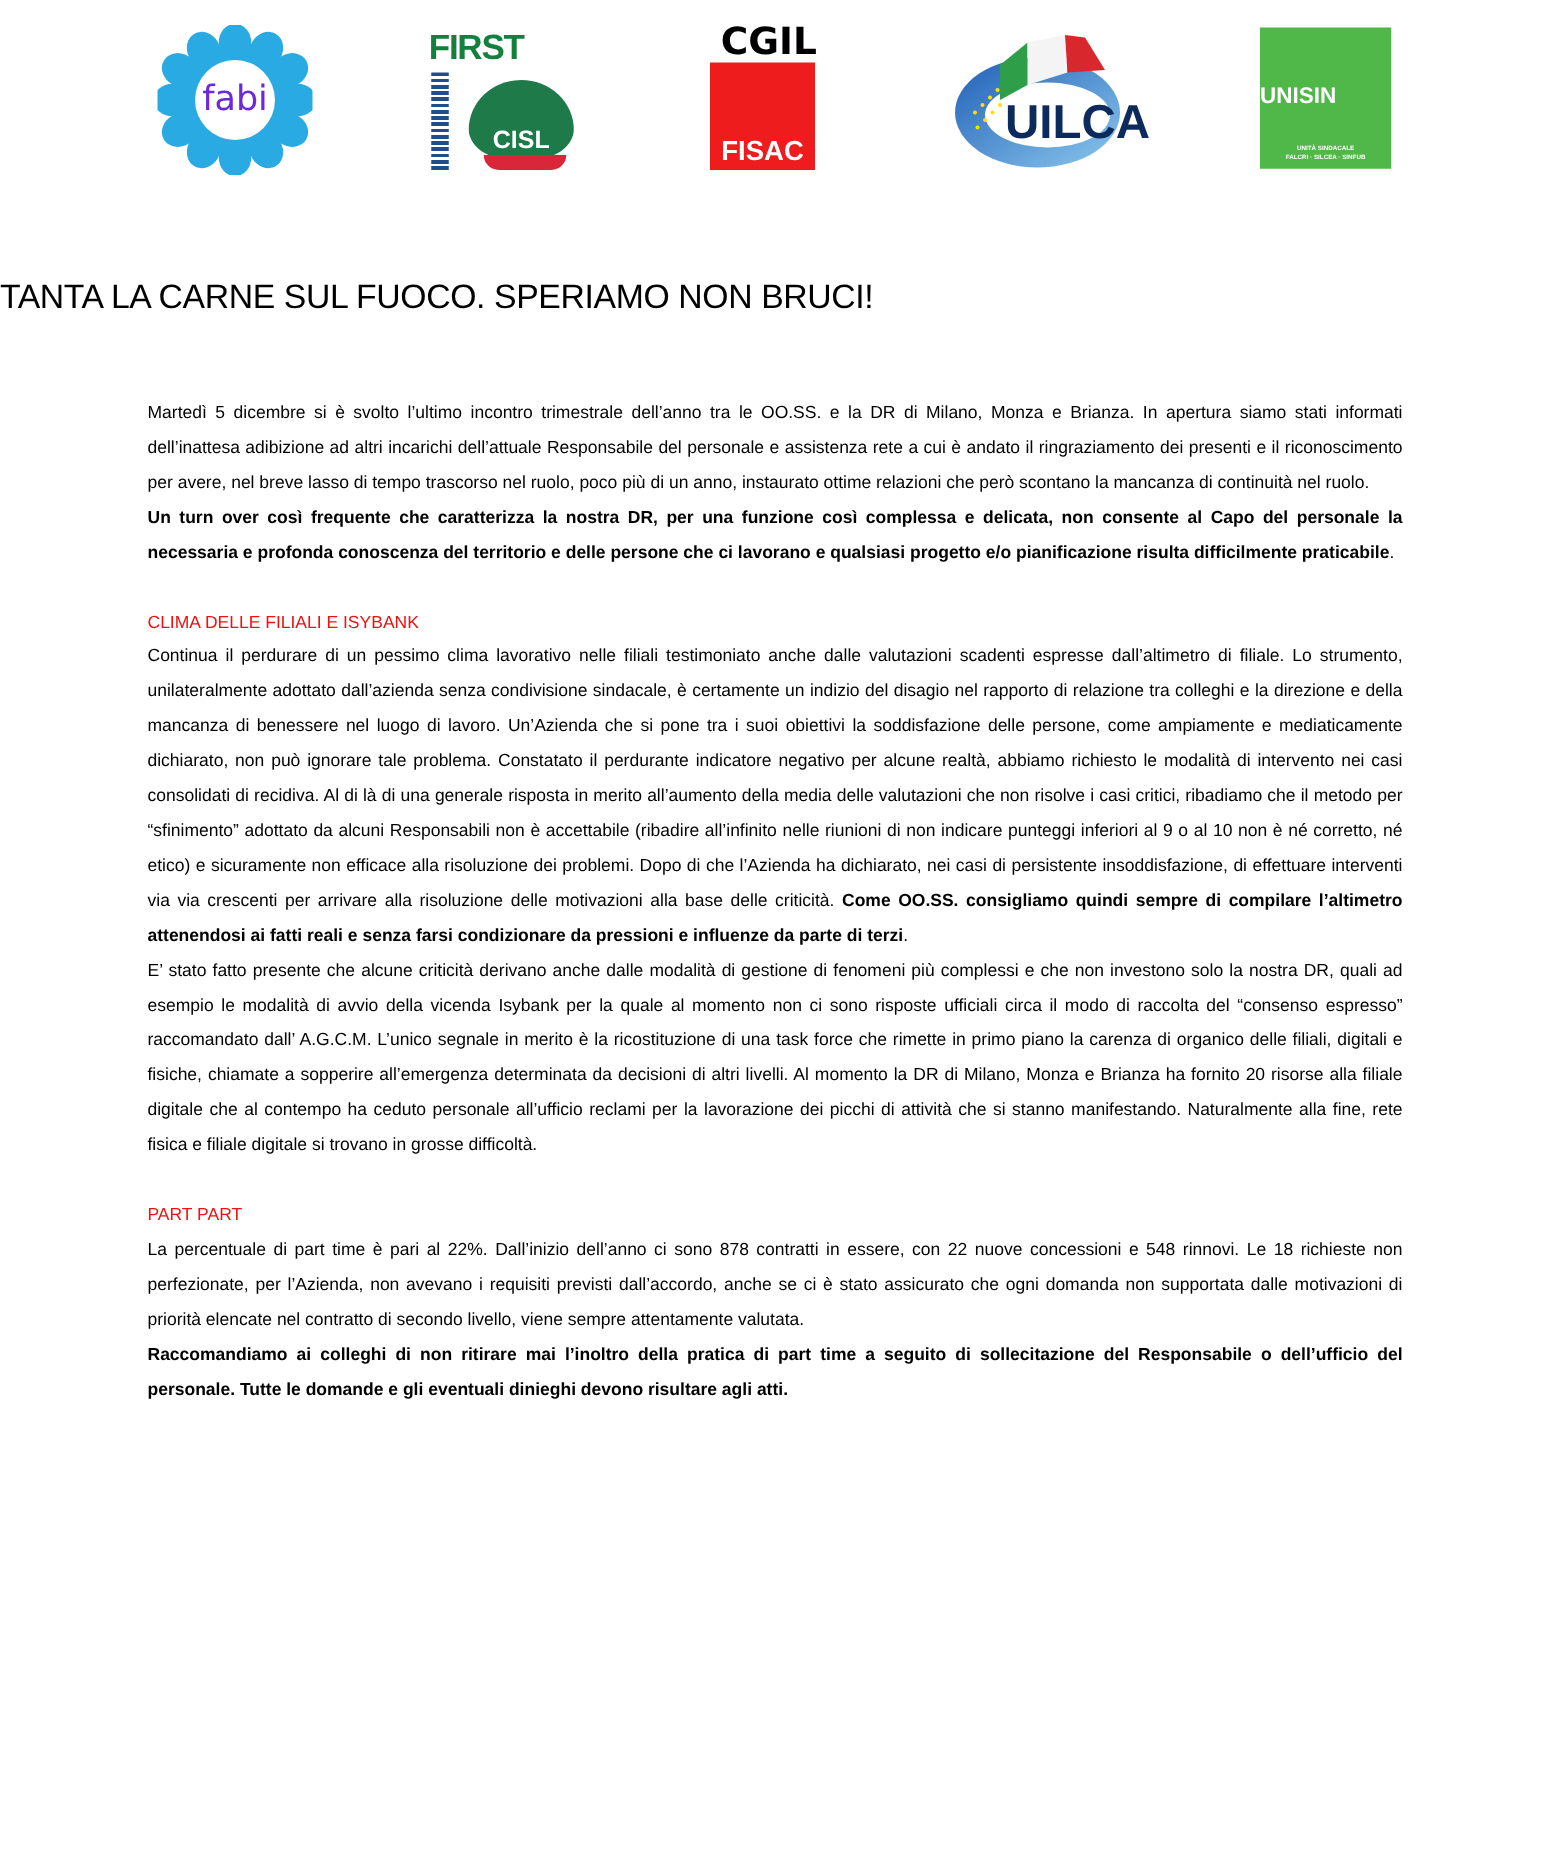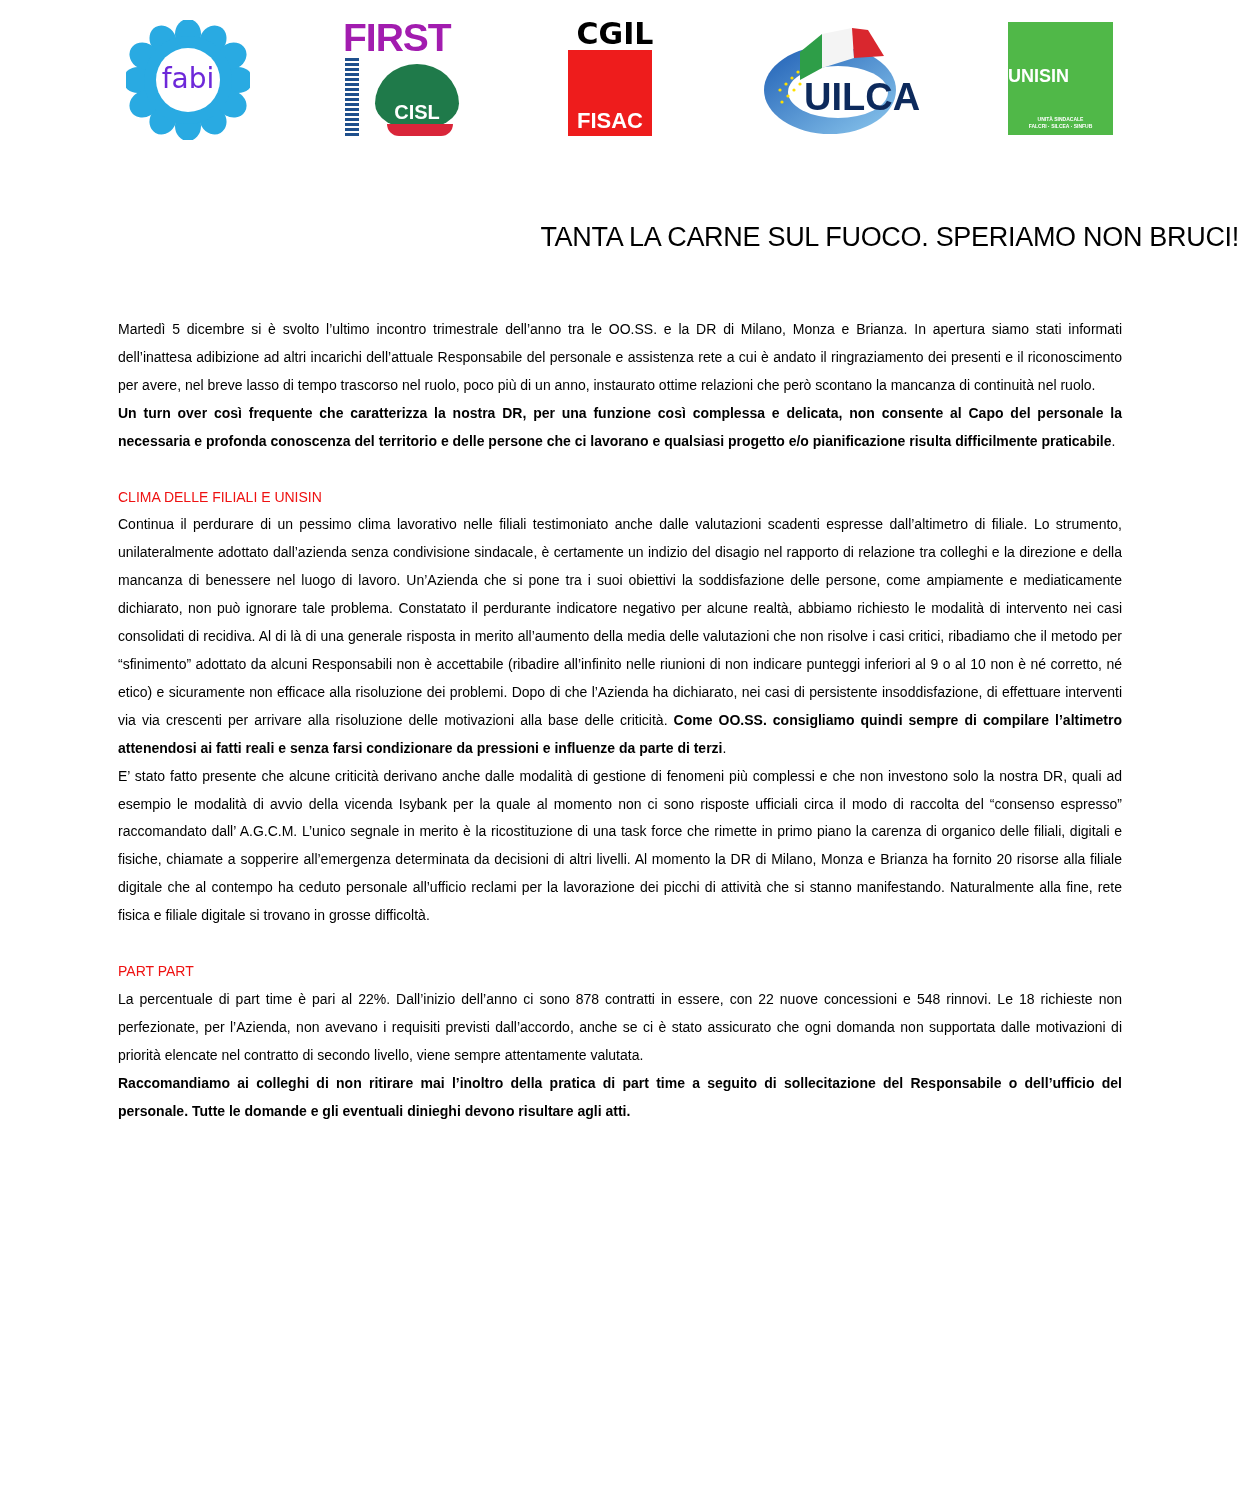--- a/index.html
+++ b/index.html
@@ -8,22 +8,22 @@
 
   .logos { position: absolute; top: 0; left: 0; width: 1239px; height: 160px; }
   .logo { position: absolute; }
 
   
   .fabi { left: 126px; top: 20px; width: 124px; height: 120px; }
   .fabi svg { width: 124px; height: 120px; }
 
   
   .first { left: 343px; top: 20px; width: 118px; height: 118px; }
-  .first .first-text { position: absolute; left: 0; top: 0; font-weight: bold; font-size: 39px;
-     color: #a21caf; letter-spacing: -1px; line-height: 36px; font-family: "Liberation Sans", sans-serif; }
+  .first .first-text { position: absolute; left: 0; top: 0; font-weight: bold; font-size: 28px;
+     color: #15803d; letter-spacing: -1px; line-height: 36px; font-family: "Liberation Sans", sans-serif; }
   .first .stripes { position: absolute; left: 2px; top: 38px; width: 14px; height: 78px;
      background: repeating-linear-gradient(to bottom, #1e4f8c 0 3px, #fff 3px 5px); }
   .first .cisl-bubble { position: absolute; left: 32px; top: 44px; width: 84px; height: 66px;
      background: #1f7a4a; border-radius: 50% 50% 50% 50% / 60% 60% 40% 40%; }
   .first .cisl-text { position: absolute; left: 0; width: 100%; top: 37px; text-align: center;
      color: #fff; font-weight: bold; font-size: 20px; }
   .first .cisl-red { position: absolute; left: 44px; top: 104px; width: 66px; height: 12px;
      background: #d9263a; border-radius: 0 0 40px 40px; transform: skewX(-20px); }
 
   
@@ -38,21 +38,21 @@
   .uilca { left: 760px; top: 22px; width: 164px; height: 116px; }
   .uilca svg { width: 164px; height: 116px; }
 
   
   .unisin { left: 1008px; top: 22px; width: 105px; height: 113px; background: #50b848; }
   .unisin .unisin-text { position: absolute; left: 0; top: 44px; width: 100%; text-align: left;
      color: #fff; font-weight: bold; font-size: 18px; }
   .unisin .unisin-sub { position: absolute; left: 0; top: 94px; width: 100%; text-align: center;
      color: #fff; font-size: 5px; line-height: 7px; font-weight: bold; }
 
-  .title { position: absolute; left: 0; top: 222px; width: 1239px; text-align: right;
+  .title { position: absolute; left: 0; top: 222px; width: 1239px; text-align: left;
      font-size: 27px; font-family: "Liberation Sans", sans-serif; letter-spacing: -0.3px; }
 
   .content { position: absolute; left: 118px; top: 316px; width: 1004px;
      font-size: 14px; line-height: 27.9px; text-align: justify; font-family: "Liberation Sans", sans-serif; }
   .content p { margin: 0; }
   .content .bold { font-weight: bold; }
   .section-head { color: #ee1111; margin-top: 28px !important; }
 </style>
 </head>
 <body>
@@ -132,20 +132,20 @@
     </div>
   </div>
 </div>
 
 <h1 class="title" style="margin:0;font-weight:normal;">TANTA LA CARNE SUL FUOCO. SPERIAMO NON BRUCI!</h1>
 
 <div class="content">
   <p>Martedì 5 dicembre si è svolto l’ultimo incontro trimestrale dell’anno tra le OO.SS. e la DR di Milano, Monza e Brianza. In apertura siamo stati informati dell’inattesa adibizione ad altri incarichi dell’attuale Responsabile del personale e assistenza rete a cui è andato il ringraziamento dei presenti e il riconoscimento per avere, nel breve lasso di tempo trascorso nel ruolo, poco più di un anno, instaurato ottime relazioni che però scontano la mancanza di continuità nel ruolo.</p>
   <p><span class="bold">Un turn over così frequente che caratterizza la nostra DR, per una funzione così complessa e delicata, non consente al Capo del personale la necessaria e profonda conoscenza del territorio e delle persone che ci lavorano e qualsiasi progetto e/o pianificazione risulta difficilmente praticabile</span><span>.</span></p>
 
-  <p class="section-head">CLIMA DELLE FILIALI E UNISIN</p>
+  <p class="section-head">CLIMA DELLE FILIALI E ISYBANK</p>
   <p><span>Continua il perdurare di un pessimo clima lavorativo nelle filiali testimoniato anche dalle valutazioni scadenti espresse dall’altimetro di filiale. Lo strumento, unilateralmente adottato dall’azienda senza condivisione sindacale, è certamente un indizio del disagio nel rapporto di relazione tra colleghi e la direzione e della mancanza di benessere nel luogo di lavoro.  Un’Azienda che si pone tra i suoi obiettivi la soddisfazione delle persone, come ampiamente e mediaticamente dichiarato, non può ignorare tale problema. Constatato il perdurante indicatore negativo per alcune realtà, abbiamo richiesto le modalità di intervento nei casi consolidati di recidiva. Al di là di una generale risposta in merito all’aumento della media delle valutazioni che non risolve i casi critici, ribadiamo che il metodo per “sfinimento” adottato da alcuni Responsabili non è accettabile (ribadire all’infinito nelle riunioni di non indicare punteggi inferiori al 9 o al 10 non è né corretto, né etico) e sicuramente non efficace alla risoluzione dei problemi. Dopo di che l’Azienda ha dichiarato, nei casi di persistente insoddisfazione, di effettuare interventi via via crescenti per arrivare alla risoluzione delle motivazioni alla base delle criticità. </span><span class="bold">Come OO.SS. consigliamo quindi sempre di compilare l’altimetro attenendosi ai fatti reali e senza farsi condizionare da pressioni e influenze da parte di terzi</span><span>.</span></p>
   <p>E’ stato fatto presente che alcune criticità derivano anche dalle modalità di gestione di fenomeni più complessi e che non investono solo la nostra DR, quali ad esempio le modalità di avvio della vicenda Isybank per la quale al momento non ci sono risposte ufficiali circa il modo di raccolta del “consenso espresso” raccomandato dall’ A.G.C.M. L’unico segnale in merito è la ricostituzione di una task force che rimette in primo piano la carenza di organico delle filiali, digitali e fisiche, chiamate a sopperire all’emergenza determinata da decisioni di altri livelli. Al momento la DR di Milano, Monza e Brianza ha fornito 20 risorse alla filiale digitale che al contempo ha ceduto personale all’ufficio reclami per la lavorazione dei picchi di attività che si stanno manifestando. Naturalmente alla fine, rete fisica e filiale digitale si trovano in grosse difficoltà.</p>
 
   <p class="section-head">PART PART</p>
   <p>La percentuale di part time è pari al 22%. Dall’inizio dell’anno ci sono 878 contratti in essere, con 22 nuove concessioni e 548 rinnovi. Le 18 richieste non perfezionate, per l’Azienda, non avevano i requisiti previsti dall’accordo, anche se ci è stato assicurato che ogni domanda non supportata dalle motivazioni di priorità elencate nel contratto di secondo livello, viene sempre attentamente valutata.</p>
   <p class="bold">Raccomandiamo ai colleghi di non ritirare mai l’inoltro della pratica di part time a seguito di sollecitazione del Responsabile o dell’ufficio del personale. Tutte le domande e gli eventuali dinieghi devono risultare agli atti.</p>
 </div>
 
 </body></html>

